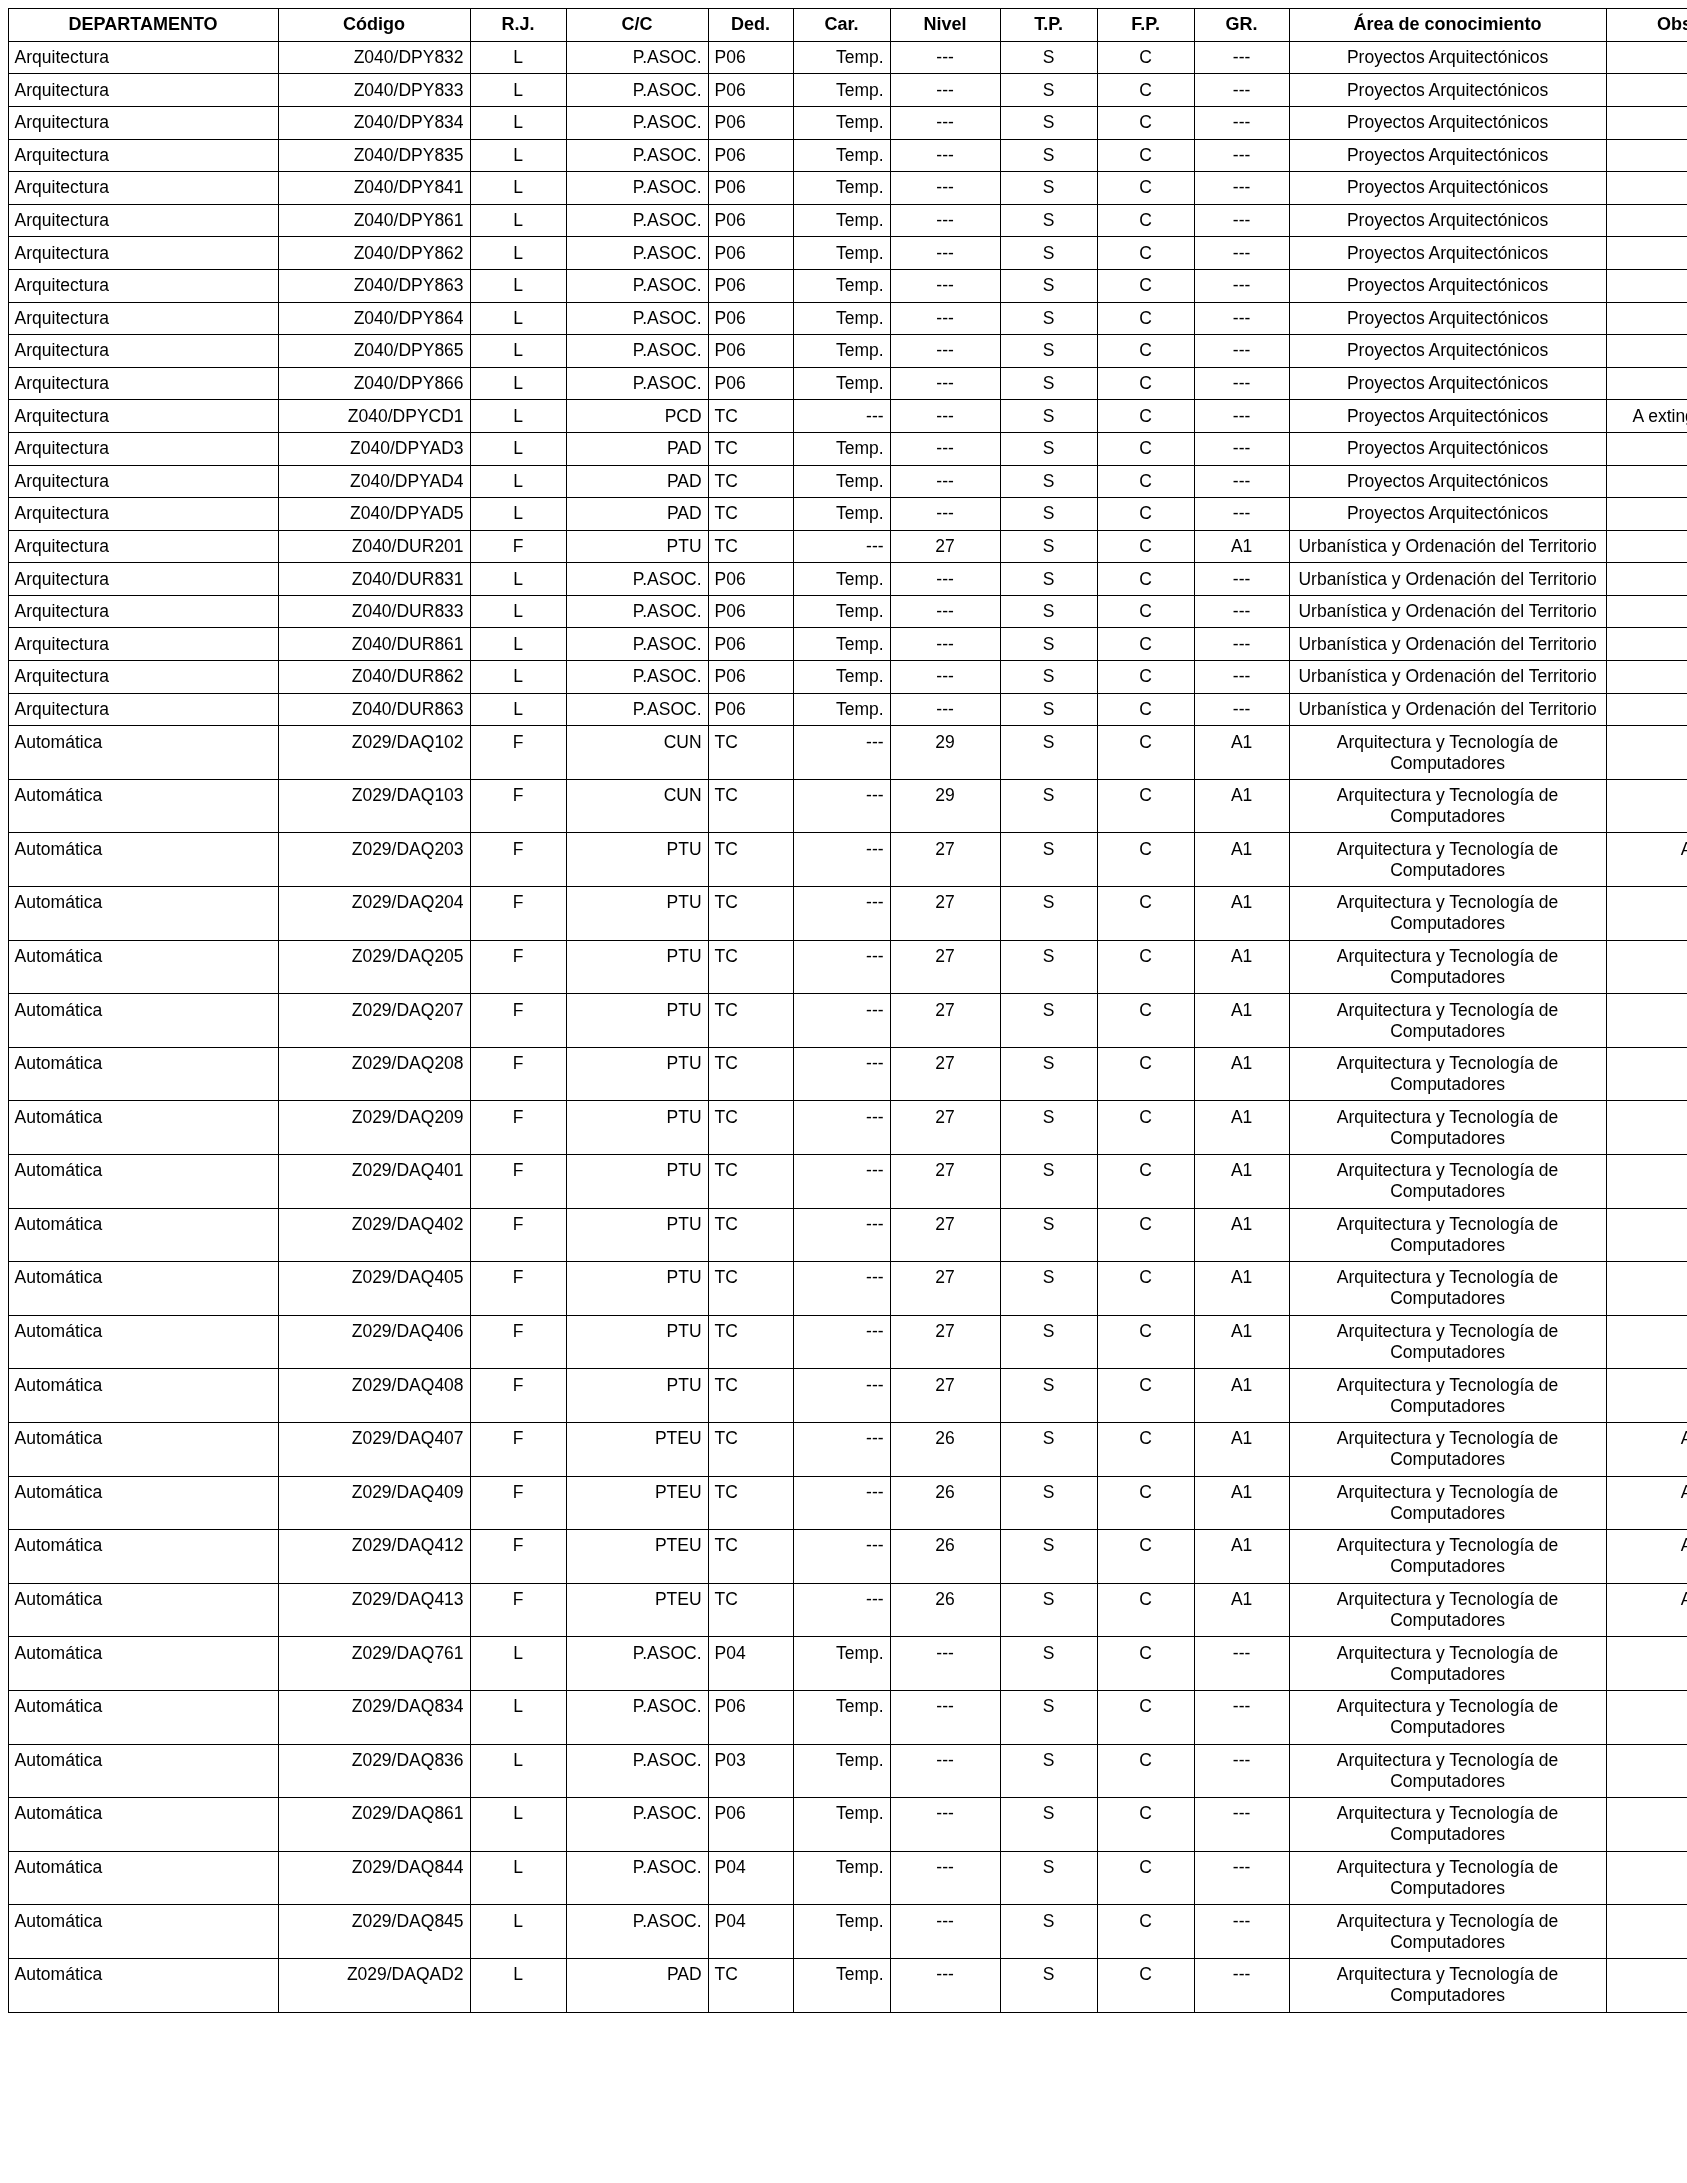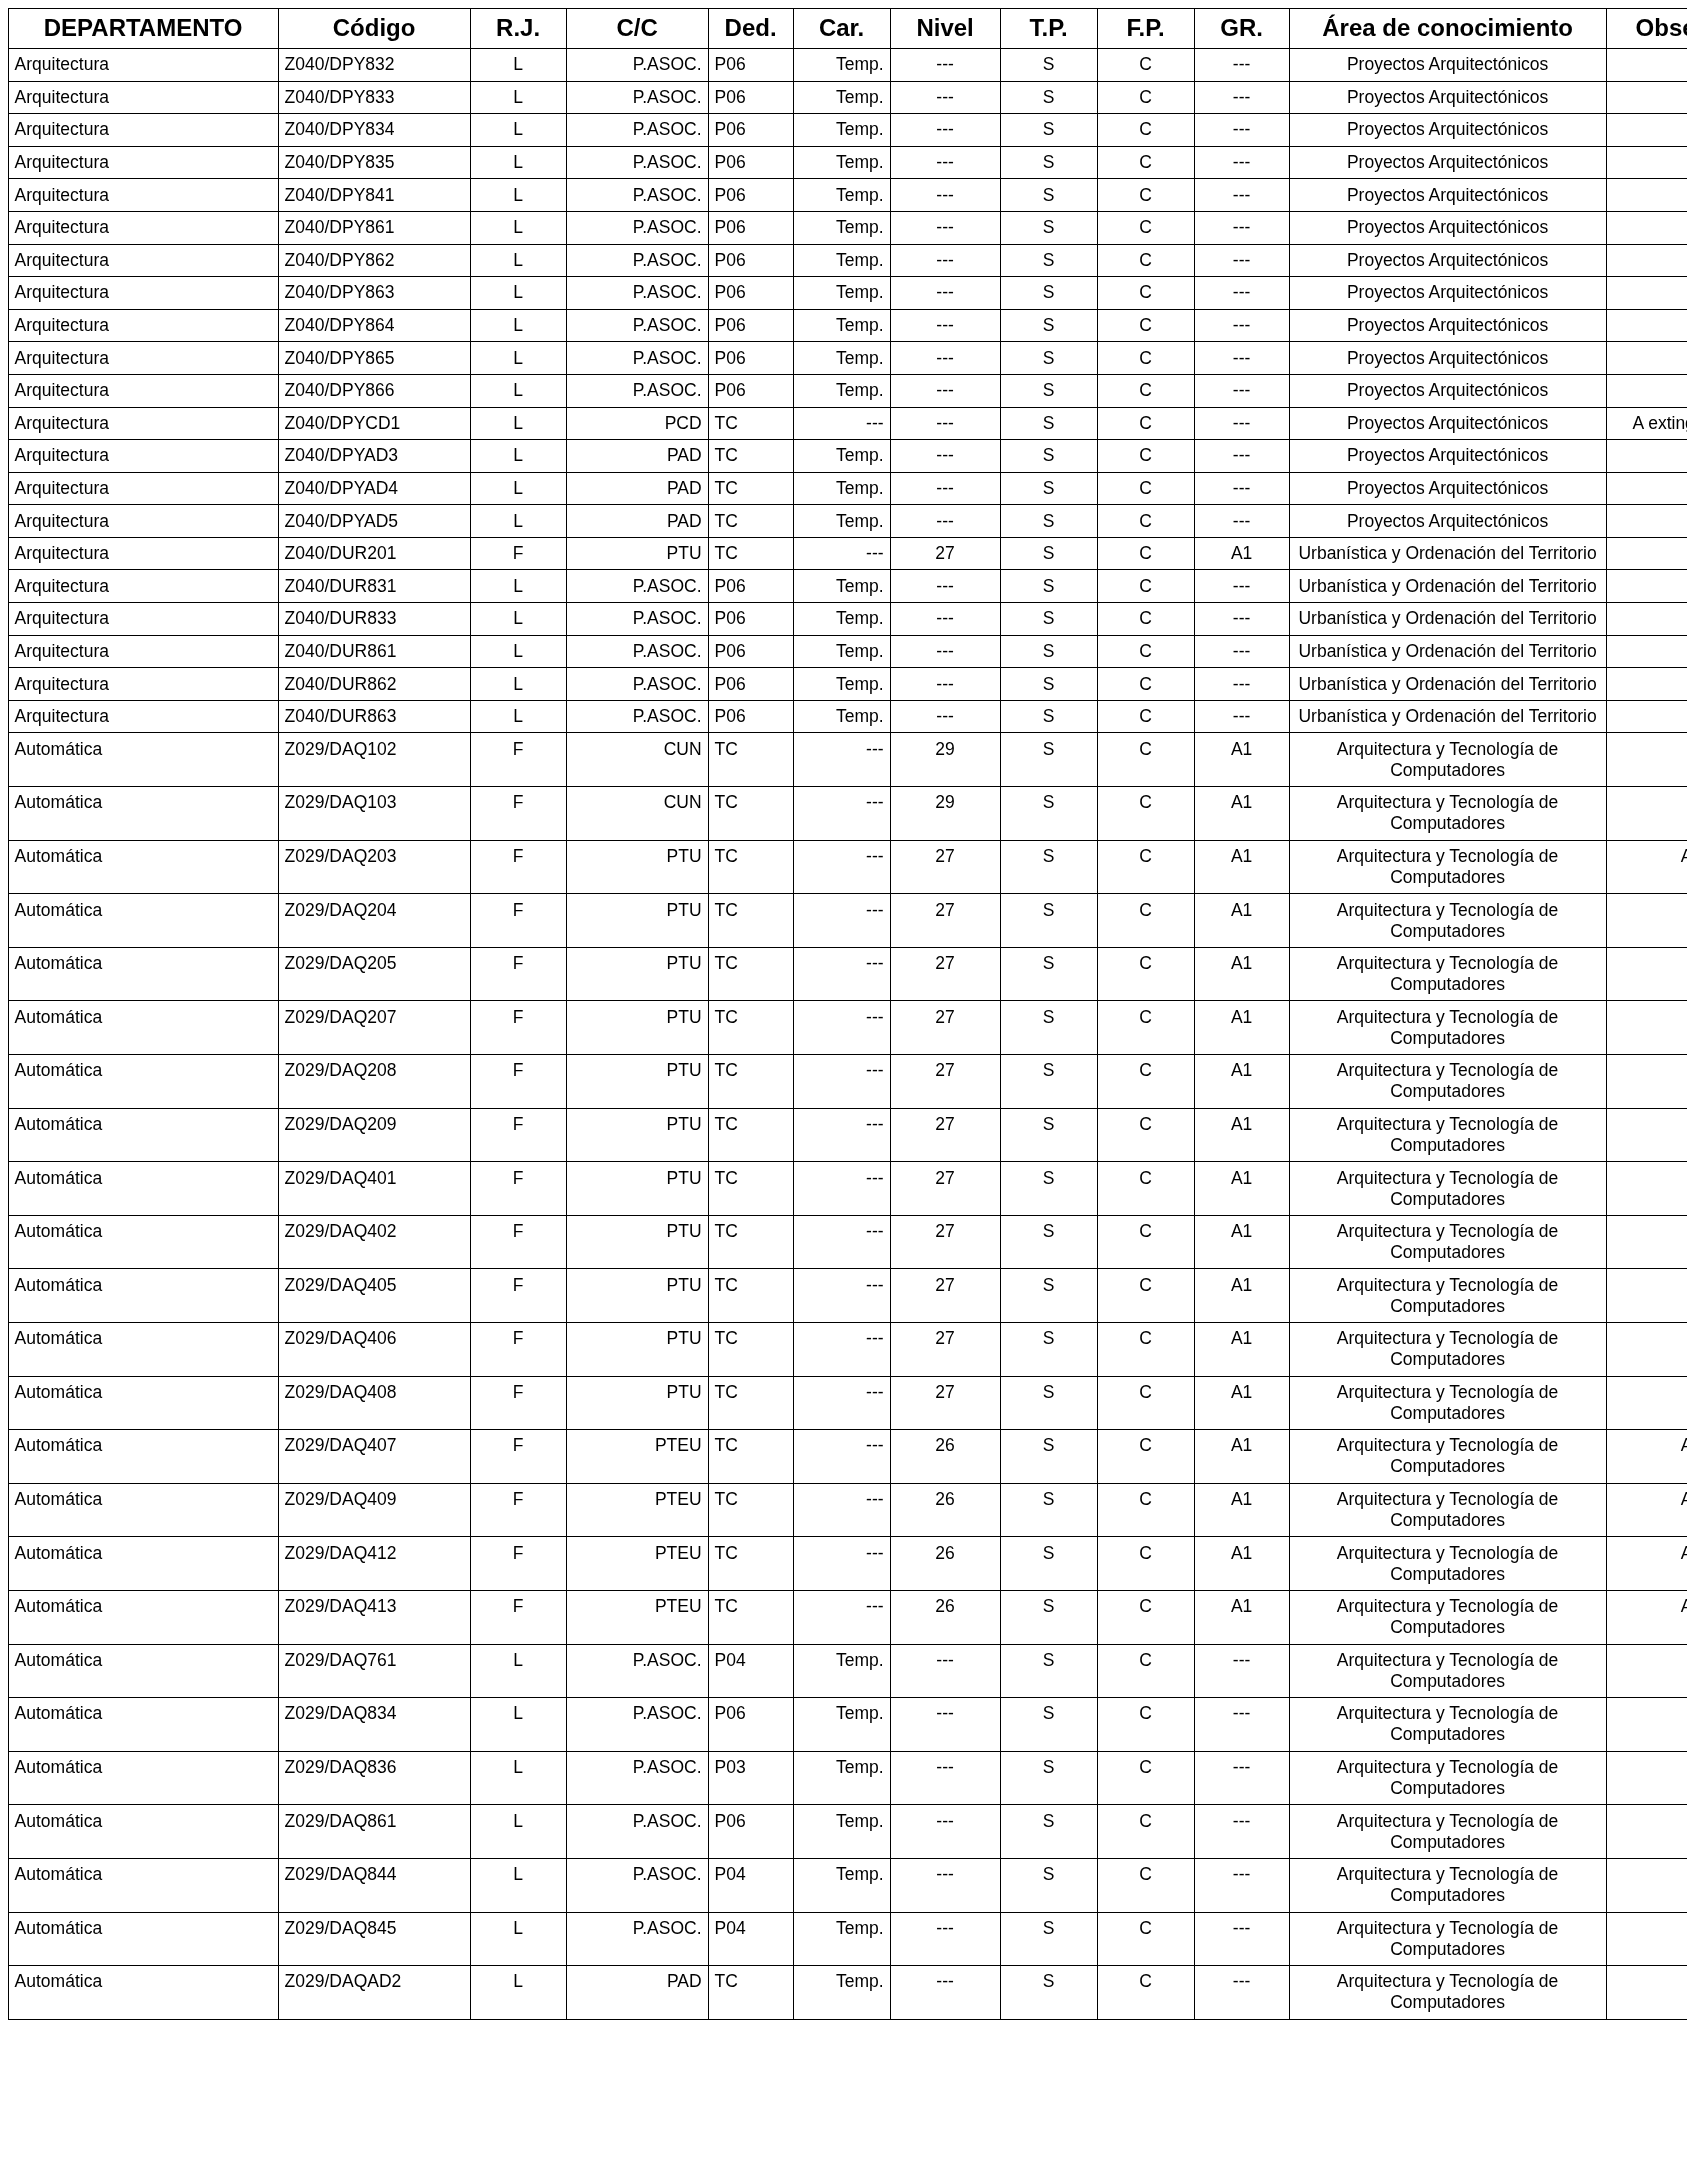--- a/index.html
+++ b/index.html
@@ -29,26 +29,26 @@
     font-size: 17.5px;
     line-height: 1.2;
     vertical-align: top;
     overflow: hidden;
     word-wrap: break-word;
     background: #ffffff;
   }
   table.rpt th {
     font-weight: bold;
     text-align: center;
-    font-size: 24px;
+    font-size: 18px;
     vertical-align: middle;
   }
   
   .col-departamento   { width: 257px; text-align: left; }
-  .col-codigo         { width: 179px; text-align: left; }
+  .col-codigo         { width: 179px; text-align: right; }
   .col-rj             { width: 83px; text-align: center; }
   .col-cc             { width: 129px; text-align: right; }
   .col-ded            { width: 72px;  text-align: left; }
   .col-car            { width: 84px; text-align: right; }
   .col-nivel          { width: 97px; text-align: center; }
   .col-tp             { width: 84px; text-align: center; }
   .col-fp             { width: 84px; text-align: center; }
   .col-gr             { width: 82px; text-align: center; }
   .col-area           { width: 304px; text-align: center; }
   .col-observaciones  { width: 218px; text-align: center; }

